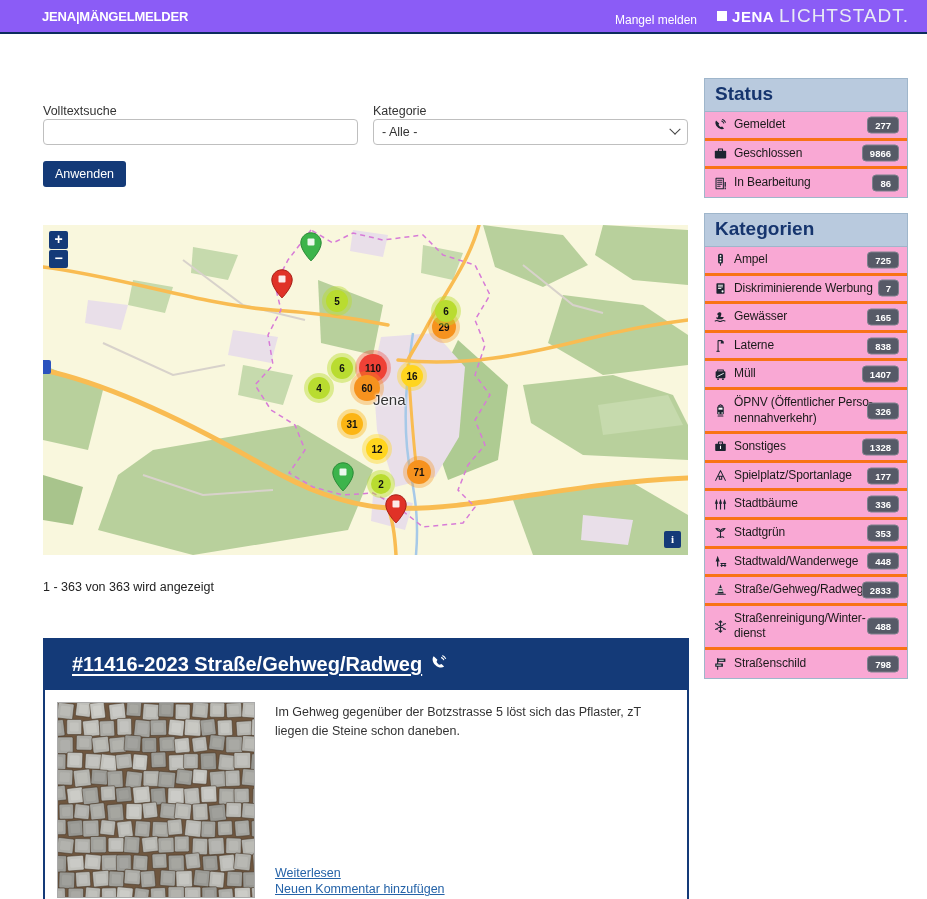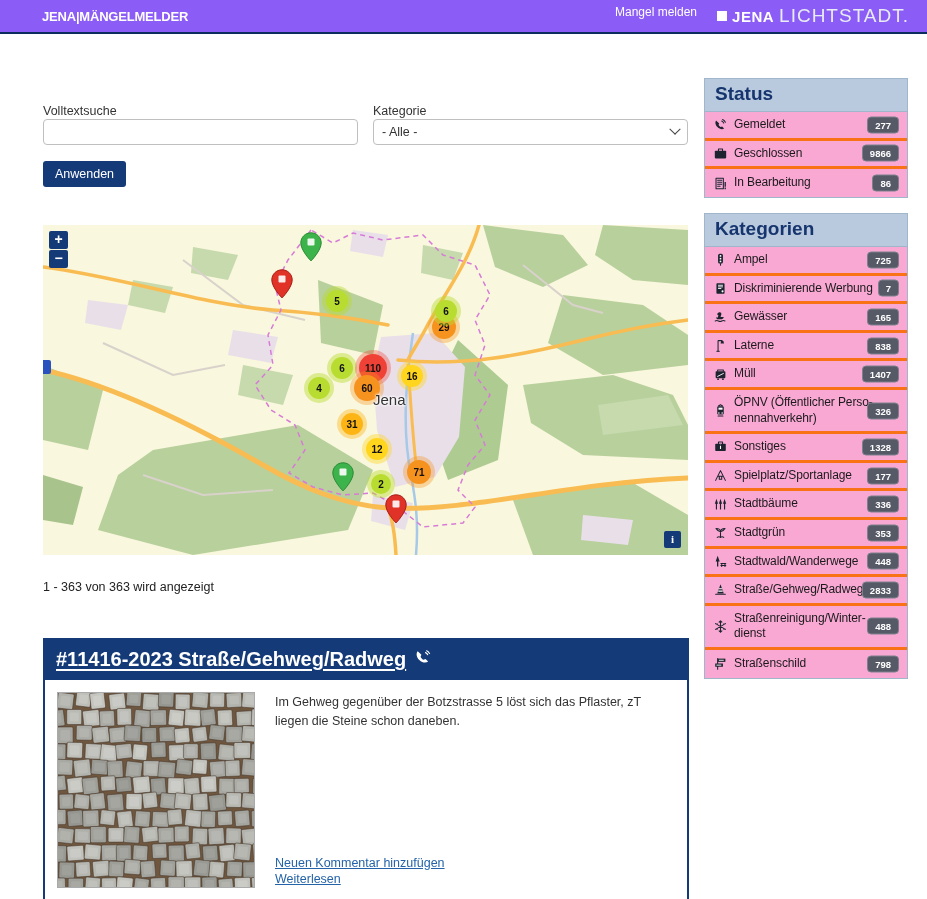--- a/index.html
+++ b/index.html
@@ -1,19 +1,19 @@
 <!DOCTYPE html>
 <html><head>
 <meta charset="utf-8">
 <style>
   * { margin:0; padding:0; box-sizing:border-box; }
   body { width:927px; height:899px; font-family:"Liberation Sans", sans-serif; background:#fff; overflow:hidden; position:relative; }
   .hdr { position:absolute; left:0; top:0; width:927px; height:34px; background:#8b5cf6; border-bottom:2px solid #0c2c5e; display:flex; align-items:center; justify-content:space-between; padding:0 18px 0 42px; }
   .brand { color:#fff; font-weight:bold; font-size:13px; letter-spacing:-0.2px; }
-  .hdr-right { display:flex; align-items:flex-start; gap:20px; }
+  .hdr-right { display:flex; align-items:flex-end; gap:20px; }
   .navlink { color:#fff; font-size:12px; }
   .logo { display:flex; align-items:center; gap:5px; color:#fff; }
   .logo .sq { width:10px; height:10px; background:#fff; display:inline-block; }
   .logo .jena { font-weight:bold; font-size:15px; letter-spacing:.5px; }
   .logo .licht { font-size:19px; letter-spacing:1px; color:#e8ecf4; font-weight:normal; }
   .lbl { position:absolute; font-size:12.5px; color:#333; }
   .inp { position:absolute; width:315px; height:26px; border:1px solid #bfbfbf; border-radius:4px; background:#fff; font-size:12.5px; padding:0 8px; color:#333; font-family:"Liberation Sans",sans-serif; }
   .sel { display:flex; align-items:center; justify-content:space-between; }
   .chev { width:8px; height:8px; border-right:1.6px solid #444; border-bottom:1.6px solid #444; transform:rotate(45deg) translate(-2px,-2px); }
   .btn { position:absolute; background:#143a78; color:#fff; font-size:12.5px; border:none; border-radius:3px; padding:6px 12px; font-family:"Liberation Sans",sans-serif; }
@@ -24,21 +24,21 @@
   .city-label { position:absolute; font-size:15px; color:#333; text-shadow:0 0 3px #fff,0 0 3px #fff,0 0 3px #fff; }
   .cluster { position:absolute; border-radius:50%; display:flex; align-items:center; justify-content:center; font-size:10px; font-weight:bold; color:#111; transform:translate(-50%,-50%); }
   .c-red { background:#ef4136; box-shadow:0 0 0 4px rgba(239,65,54,.35); }
   .c-orange { background:#f6921e; box-shadow:0 0 0 4px rgba(246,146,30,.35); }
   .c-yellow { background:#ffd51e; box-shadow:0 0 0 4px rgba(255,213,30,.4); }
   .c-yelloworange { background:#fcb514; box-shadow:0 0 0 4px rgba(252,181,20,.4); }
   .c-lime { background:#b9dc30; box-shadow:0 0 0 4px rgba(185,220,48,.45); }
   .pin { position:absolute; width:22px; height:30px; transform:translate(-50%,-100%); }
   .count { position:absolute; left:43px; top:580px; font-size:12.5px; color:#222; }
   .card { position:absolute; left:43px; top:638px; width:646px; height:261px; border:2px solid #143a78; border-bottom:none; }
-  .card-h { background:#143a78; height:41px; display:flex; align-items:center; padding:0 12px; margin:-1px; }
+  .card-h { background:#143a78; height:51px; display:flex; align-items:center; padding:0 28px; margin:-1px; }
   .card-title { color:#fff; font-size:20px; font-weight:bold; text-decoration:underline; text-underline-offset:3px; }
   .card-title .ticon { margin-left:8px; }
   .card-b { padding:13px 12px; display:flex; gap:20px; }
   .photo { width:198px; height:196px; border:1px solid #aaa; flex:none; }
   .card-txt { flex:1; display:flex; flex-direction:column; font-size:12.5px; color:#333; line-height:1.5; padding-top:1px; }
   .desc { flex:1; }
   .links div { color:#2563a8; text-decoration:underline; font-size:12.5px; margin-top:1px; line-height:1.25; }
   .panel { position:absolute; left:704px; width:204px; border:1px solid #9fb6cb; background:#f9a8d4; }
   .panel-h { background:#b9cade; border-bottom:1px solid #9fb6cb; padding:4px 10px 6px; font-size:19px; font-weight:bold; color:#16356e; }
   .prow { position:relative; display:flex; align-items:center; padding:5px 34px 5px 9px; border-bottom:3px solid #f97316; min-height:28px; }
@@ -481,22 +481,22 @@
         <rect x="162.28595745563507" y="187.71472895145416" width="14.765424028038979" height="15.830334693193436" rx="1.5" fill="rgb(171,171,166)" stroke="rgba(70,55,40,0.55)" stroke-width="1" transform="rotate(-4.8 169.66866946965456 195.62989629805088)"></rect>
         <rect x="165.28595745563507" y="190.71472895145416" width="8.765424028038979" height="9.830334693193436" rx="1.5" fill="rgb(187,187,182)" transform="rotate(-4.8 169.66866946965456 195.62989629805088)" opacity="0.55"></rect>
         <rect x="178.3605513572693" y="186.352117061615" width="16.264575242996216" height="16.09591794013977" rx="1.5" fill="rgb(195,195,190)" stroke="rgba(70,55,40,0.55)" stroke-width="1" transform="rotate(-2.3 186.4928389787674 194.40007603168488)"></rect>
         <rect x="181.3605513572693" y="189.352117061615" width="10.264575242996216" height="10.09591794013977" rx="1.5" fill="rgb(211,211,206)" transform="rotate(-2.3 186.4928389787674 194.40007603168488)" opacity="0.55"></rect>
         <rect x="195.83046865463257" y="185.88169622421265" width="14.928466647863388" height="14.891309782862663" rx="1.5" fill="rgb(182,182,177)" stroke="rgba(70,55,40,0.55)" stroke-width="1" transform="rotate(-5.2 203.29470197856426 193.32735111564398)"></rect>
         <rect x="198.83046865463257" y="188.88169622421265" width="8.928466647863388" height="8.891309782862663" rx="1.5" fill="rgb(198,198,193)" transform="rotate(-5.2 203.29470197856426 193.32735111564398)" opacity="0.55"></rect>
       </svg>
     <div class="card-txt">
       <div class="desc">Im Gehweg gegenüber der Botzstrasse 5 löst sich das Pflaster, zT liegen die Steine schon daneben.</div>
       <div class="links">
+        <div>Weiterlesen</div>
         <div>Neuen Kommentar hinzufügen</div>
-        <div>Weiterlesen</div>
       </div>
     </div>
   </div>
 </div>
 
 <div class="panel" style="top:78px;">
   <div class="panel-h">Status</div>
   <div class="prow">
     <span class="picon">
         <svg viewBox="0 0 16 16">

